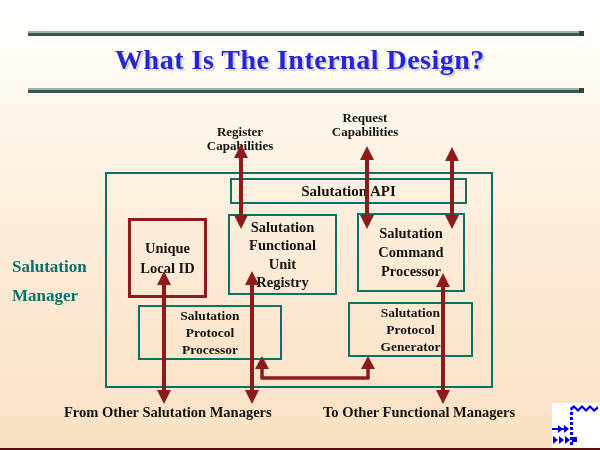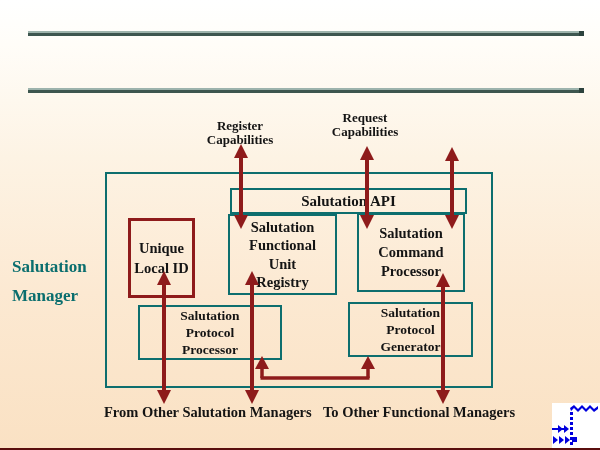--- a/index.html
+++ b/index.html
@@ -18,64 +18,65 @@
   .title{
     position:absolute;left:0;top:44px;width:600px;margin:0;
     text-align:center;font-size:28px;font-weight:bold;color:#2626d4;
     text-shadow:2px 2px 0 rgba(140,140,150,0.35);
     letter-spacing:0.5px;
   }
   .lbl{
     position:absolute;white-space:pre-line;text-align:center;
     font-weight:bold;color:#141414;font-size:13px;line-height:13.5px;
   }
-  .lbl-register{left:175px;top:119px;width:130px;}
+  .lbl-register{left:175px;top:125px;width:130px;}
   .lbl-request{left:300px;top:111px;width:130px;}
   .lbl-availability{left:427px;top:119px;width:140px;}
   .box{position:absolute;border:2px solid #0d6e6e;box-sizing:border-box;
        display:flex;align-items:center;justify-content:center;}
   .box-text{white-space:pre-line;text-align:center;font-weight:bold;color:#141414;}
   .outer-box{left:105px;top:172px;width:388px;height:216px;}
-  .api-box{left:230px;top:188px;width:237px;height:26px;}
+  .api-box{left:230px;top:178px;width:237px;height:26px;}
   .api-box .box-text{font-size:15px;}
-  .unique-box{left:128px;top:218px;width:67px;height:80px;border:3px solid #8e1b1b;}
+  .unique-box{left:128px;top:218px;width:79px;height:80px;border:3px solid #8e1b1b;}
   .unique-box .box-text{font-size:14.5px;line-height:20px;}
   .registry-box{left:228px;top:214px;width:109px;height:81px;}
   .registry-box .box-text{font-size:14.5px;line-height:18.5px;}
   .command-box{left:357px;top:213px;width:108px;height:79px;}
   .command-box .box-text{font-size:14.5px;line-height:19px;}
   .proc-box{left:138px;top:305px;width:144px;height:55px;}
   .proc-box .box-text{font-size:13.5px;line-height:17px;}
   .gen-box{left:348px;top:302px;width:125px;height:55px;}
   .gen-box .box-text{font-size:13.5px;line-height:17px;}
   .side-label{
     position:absolute;left:12px;top:252px;width:92px;
     white-space:pre-line;font-weight:bold;font-size:17px;line-height:29px;
     color:#0a6e6e;text-align:left;
   }
   .bottom-lbl{
     position:absolute;top:404px;font-weight:bold;font-size:14.5px;color:#141414;
     white-space:nowrap;
   }
-  .bottom-from{left:64px;margin-left:40px;}
+  .bottom-from{left:64px;}
   .bottom-to{left:323px;}
   .arrows{position:absolute;left:0;top:0;width:600px;height:450px;pointer-events:none;}
   .logo{
     position:absolute;left:552px;top:403px;width:48px;height:45px;background:#ffffff;
   }
   .bottom-line{
     position:absolute;left:0;top:448px;width:600px;height:2px;background:#5a0e0e;
   }
 </style>
 </head>
 <body>
 
 <div class="stage">
 
   <div class="rule rule-top"></div>
+  <h1 class="title">What Is The Internal Design?</h1>
   <div class="rule rule-bottom"></div>
 
   <div class="lbl lbl-register">Register
 Capabilities</div>
   <div class="lbl lbl-request">Request
 Capabilities</div>
 
   <div class="box outer-box"></div>
 
   <div class="box api-box">

